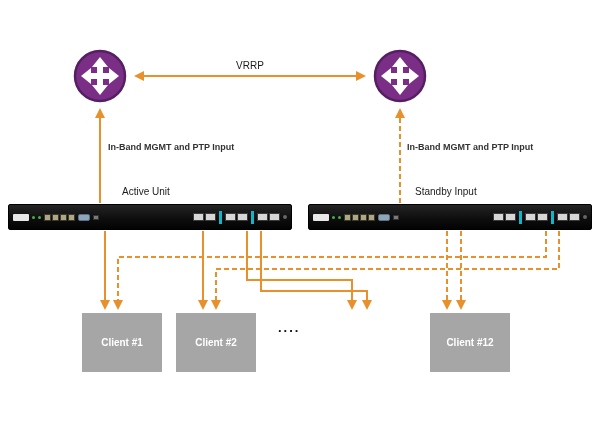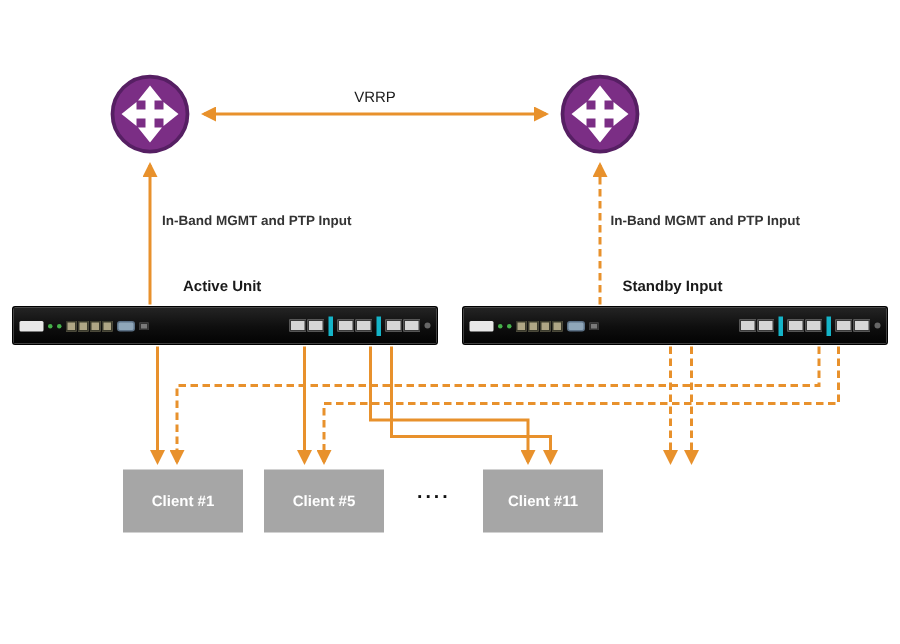--- a/index.html
+++ b/index.html
@@ -22,21 +22,21 @@
   .router.left{left:72px;top:48px;}
   .router.right{left:372px;top:48px;}
   .router-circle{fill:var(--router);stroke:#561F63;stroke-width:2.5;}
   .router-cross{fill:#fff;}
 
   .vrrp-label{position:absolute;left:250px;top:60px;transform:translateX(-50%);
     font-size:10px;color:#1a1a1a;}
   .mgmt-label{position:absolute;font-size:9px;color:#333;white-space:nowrap;font-weight:bold;}
   .mgmt-label.left{left:108px;top:142px;}
   .mgmt-label.right{left:407px;top:142px;}
-  .unit-label{position:absolute;font-size:10px;font-weight:bold;color:#1a1a1a;white-space:nowrap;}
+  .unit-label{position:absolute;font-size:10px;font-weight:normal;color:#1a1a1a;white-space:nowrap;}
   .unit-label.active{left:122px;top:186px;}
   .unit-label.standby{left:415px;top:186px;}
 
   .device{position:absolute;top:204px;width:284px;height:26px;
     background:linear-gradient(#242424,var(--device-body) 55%,#030303);
     border:1px solid #000;border-radius:2px;
     display:flex;align-items:center;gap:3px;padding:0 4px;}
   .device.left{left:8px;}
   .device.right{left:308px;}
   .dv-logo{width:16px;height:7px;background:#e8e8e8;border-radius:1px;flex:none;}
@@ -44,21 +44,21 @@
   .dv-rj-group{display:flex;gap:1px;flex:none;}
   .dv-rj{width:7px;height:7px;background:#AFA685;border:1px solid #3a3a2c;}
   .dv-vga{width:12px;height:7px;background:#8FA6B8;border:1px solid #5C7186;border-radius:2px;flex:none;}
   .dv-usb{width:6px;height:5px;background:#7a7a7a;border:1px solid #333;flex:none;}
   .dv-spacer{flex:1;}
   .dv-sfp-pair{display:flex;gap:1px;flex:none;}
   .dv-sfp{width:11px;height:8px;background:#D6D6D6;border:1px solid #3a3a3a;}
   .dv-cyan{width:3px;height:13px;background:var(--accent-cyan);flex:none;}
   .dv-screw{width:4px;height:4px;border-radius:50%;background:#666;flex:none;}
 
-  .client{position:absolute;top:313px;width:80px;height:42px;background:var(--client-box);
+  .client{position:absolute;top:313px;width:80px;height:59px;background:var(--client-box);
     color:#fff;font-size:10px;font-weight:bold;display:flex;align-items:center;justify-content:center;}
   .client.c1{left:82px;}
   .client.c2{left:176px;}
   .client.c11{left:322px;}
   .client.c12{left:430px;}
   .ellipsis{position:absolute;left:278px;top:320px;font-size:13px;font-weight:bold;
     letter-spacing:2px;color:#111;}
 </style>
 </head>
 <body>
@@ -162,20 +162,20 @@
       <div class="dv-sfp"></div>
       <div class="dv-sfp"></div>
     </div>
     <div class="dv-screw"></div>
   </div>
 
   <div class="client c1">
     <span>Client #1</span>
   </div>
   <div class="client c2">
-    <span>Client #5</span>
+    <span>Client #2</span>
   </div>
   <div class="ellipsis">....</div>
-  <div class="client c11">
-    <span>Client #11</span>
+  <div class="client c12">
+    <span>Client #12</span>
   </div>
 
 </div>
 
 </body></html>

